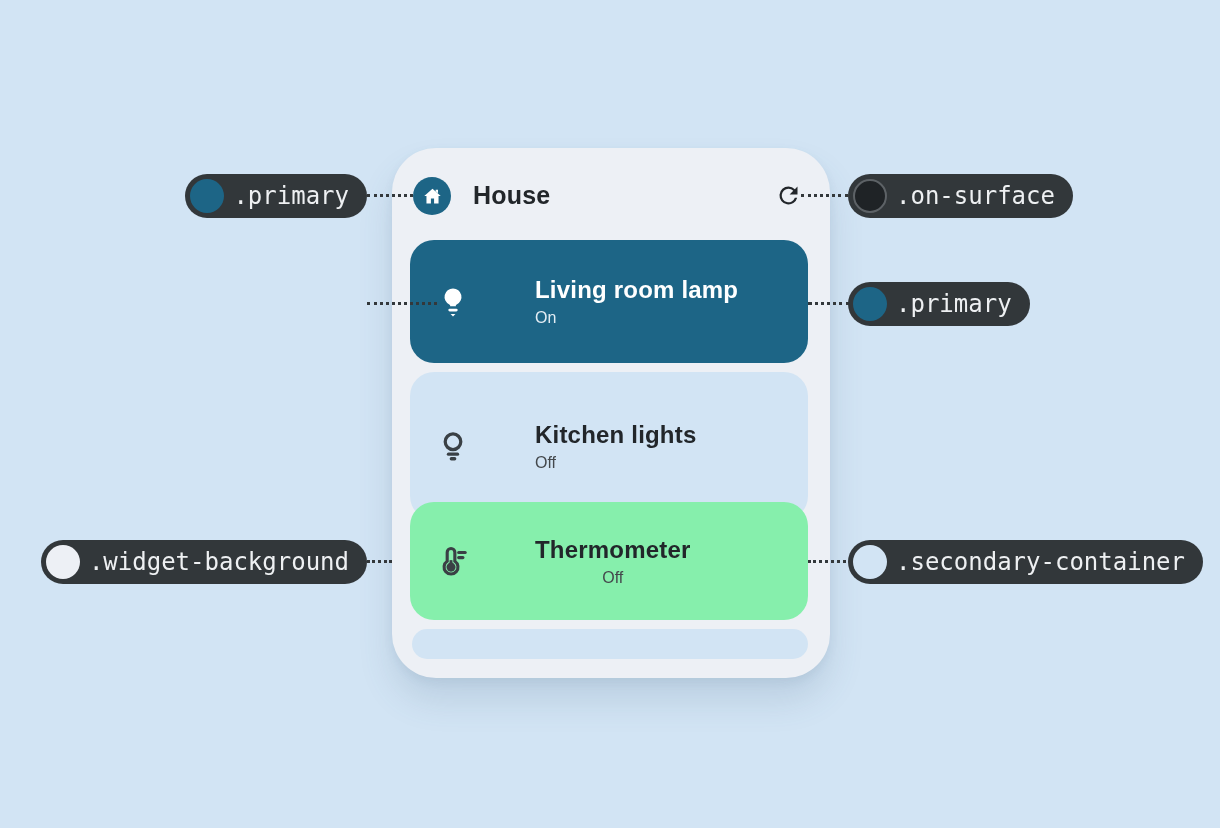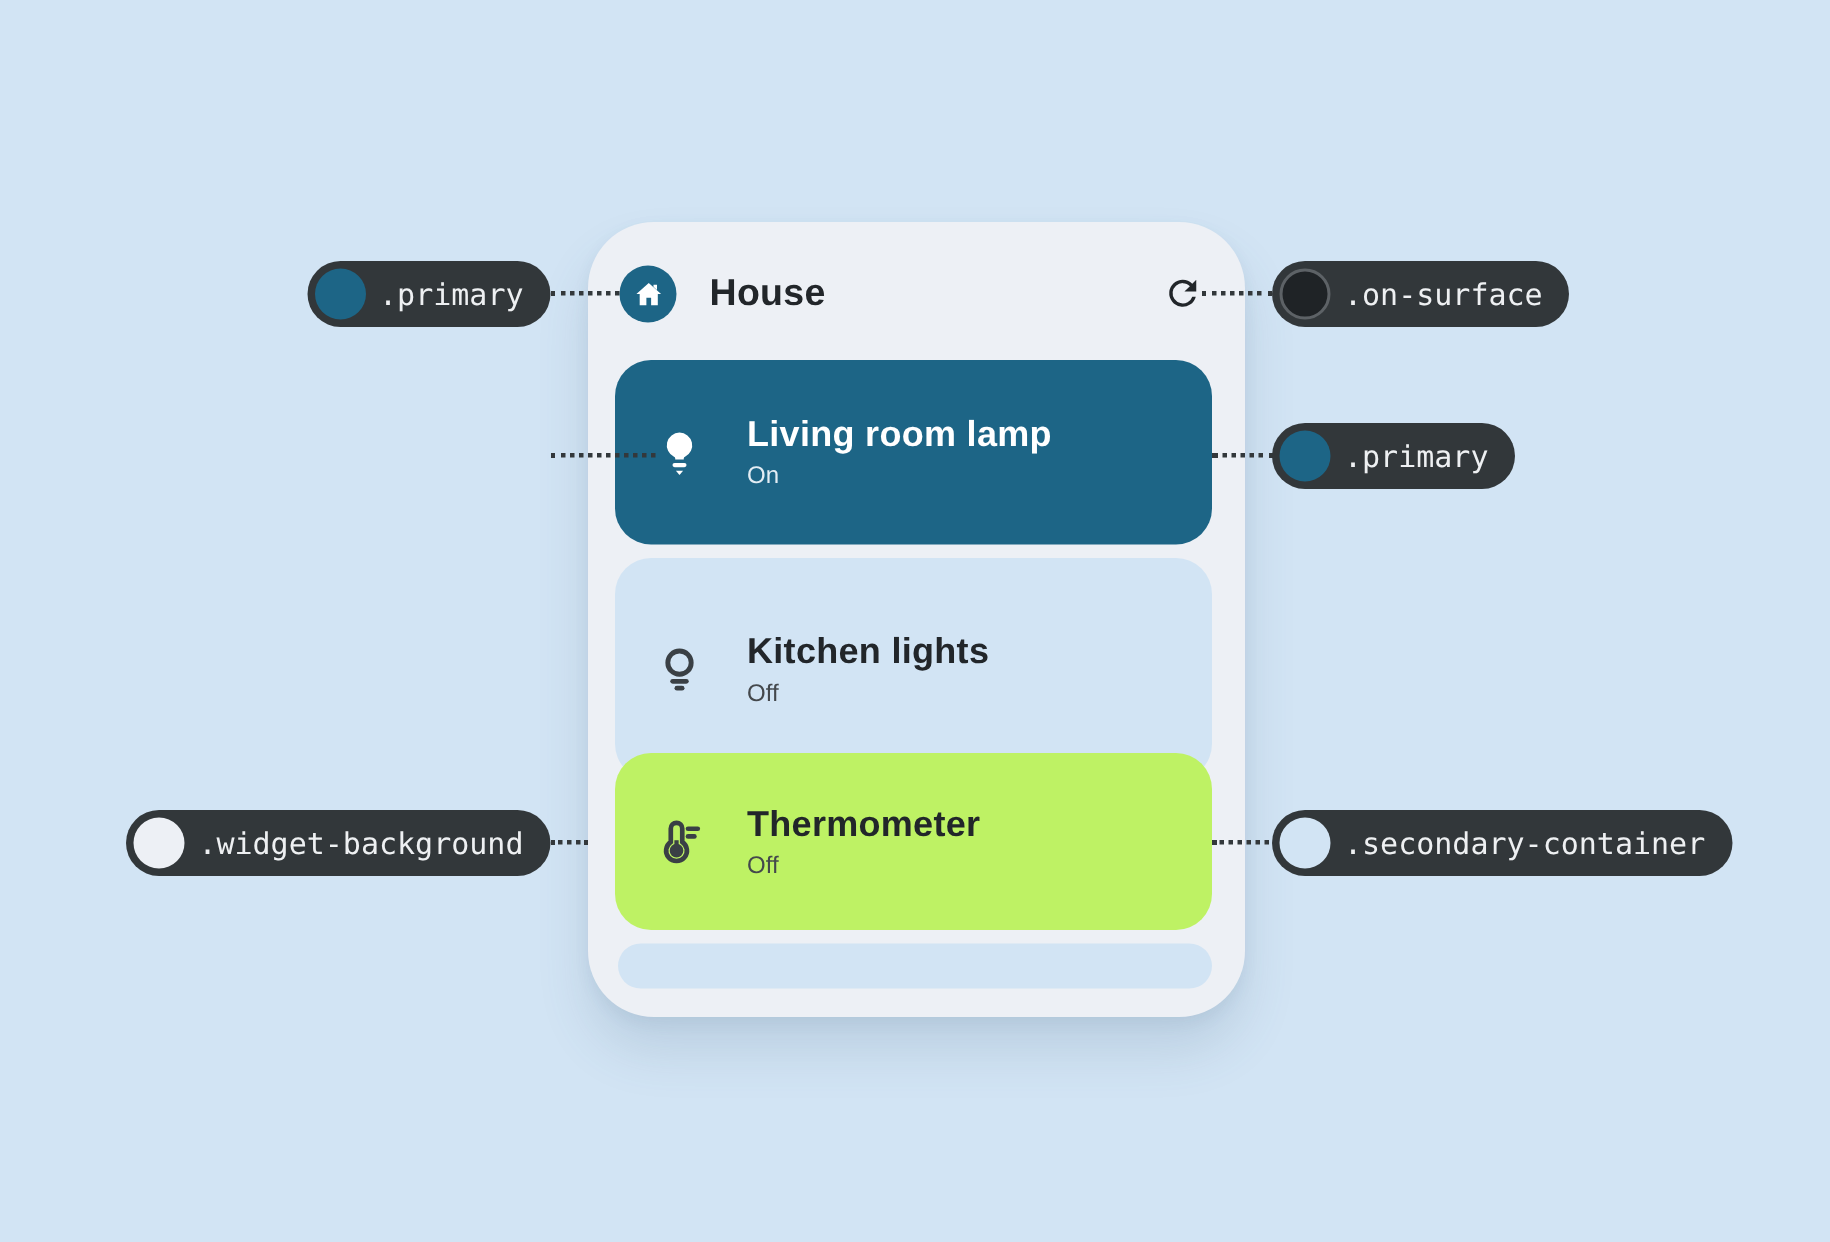--- a/index.html
+++ b/index.html
@@ -27,21 +27,21 @@
   }
   .refresh-btn{
     position:absolute;left:774px;top:181px;width:28px;height:28px;z-index:2;
     display:flex;align-items:center;justify-content:center;cursor:pointer;
   }
   .refresh-btn svg{width:27px;height:27px;fill:#22262a;}
 
   
   .card{
     position:absolute;left:410px;width:398px;border-radius:24px;
-    display:flex;align-items:center;z-index:2;cursor:pointer;
+    display:flex;align-items:center;z-index:2;cursor:pointer;gap:37px;
   }
   .card-living{top:240px;height:123px;background:#1d6586;}
   .card-kitchen{top:372px;height:148px;background:#d2e4f4;}
   .card-thermo{top:502px;height:118px;background:#d2e4f4;}
   .card-icon{width:34px;height:34px;margin-left:26px;flex:none;display:flex;align-items:center;justify-content:center;}
   .card-icon svg{width:34px;height:34px;}
   .card-text{margin-left:28px;display:flex;flex-direction:column;gap:5px;}
   .card-title{font-size:24px;font-weight:700;letter-spacing:.2px;}
   .card-status{font-size:16px;}
   .card-living .card-title{color:#ffffff;}
@@ -55,21 +55,21 @@
 
   
   .callout{
     position:absolute;height:44px;border-radius:22px;background:#32373a;
     display:flex;align-items:center;gap:9px;padding:0 18px 0 5px;box-sizing:border-box;
     z-index:4;
   }
   .swatch{width:34px;height:34px;border-radius:50%;flex:none;box-sizing:border-box;}
   .swatch-ringed{border:2px solid #5d6266;}
   .callout-label{
-    font-family:"DejaVu Sans Mono",monospace;font-size:20px;color:#eef0f2;
+    font-family:"DejaVu Sans Mono",monospace;font-size:24px;color:#eef0f2;
     white-space:nowrap;line-height:44px;
   }
   .co-primary-left{right:853px;top:174px;}
   .co-on-surface{left:848px;top:174px;}
   .co-on-primary{right:853px;top:282px;}
   .co-primary-right{left:848px;top:282px;}
   .co-widget-background{right:853px;top:540px;}
   .co-secondary-container{left:848px;top:540px;}
 
   
@@ -125,21 +125,21 @@
         <line x1="8.8" y1="17.8" x2="15.2" y2="17.8"></line>
         <line x1="10.8" y1="21" x2="13.2" y2="21"></line>
       </svg>
     </span>
     <span class="card-text">
       <span class="card-title">Kitchen lights</span>
       <span class="card-status">Off</span>
     </span>
   </div>
 
-  <div class="card card-thermo" style="background-color: #bef264;">
+  <div class="card card-thermo" style="background-color: #86efac; text-align: center;">
     <span class="card-icon">
       <svg viewBox="0 0 24 24">
         <path fill="none" stroke="#3a4045" stroke-width="2.2" d="M10.6 3.2a2.7 2.7 0 0 1 2.7 2.7v6.3a4.9 4.9 0 1 1-5.4 0V5.9a2.7 2.7 0 0 1 2.7-2.7z"></path>
         <circle cx="10.6" cy="16.3" r="3.2" fill="#3a4045"></circle>
         <rect x="9.6" y="11.4" width="2" height="5" fill="#3a4045"></rect>
         <line x1="16" y1="6" x2="20.6" y2="6" stroke="#3a4045" stroke-width="2.2" stroke-linecap="round"></line>
         <line x1="16" y1="9.6" x2="19" y2="9.6" stroke="#3a4045" stroke-width="2.2" stroke-linecap="round"></line>
       </svg>
     </span>
     <span class="card-text">

